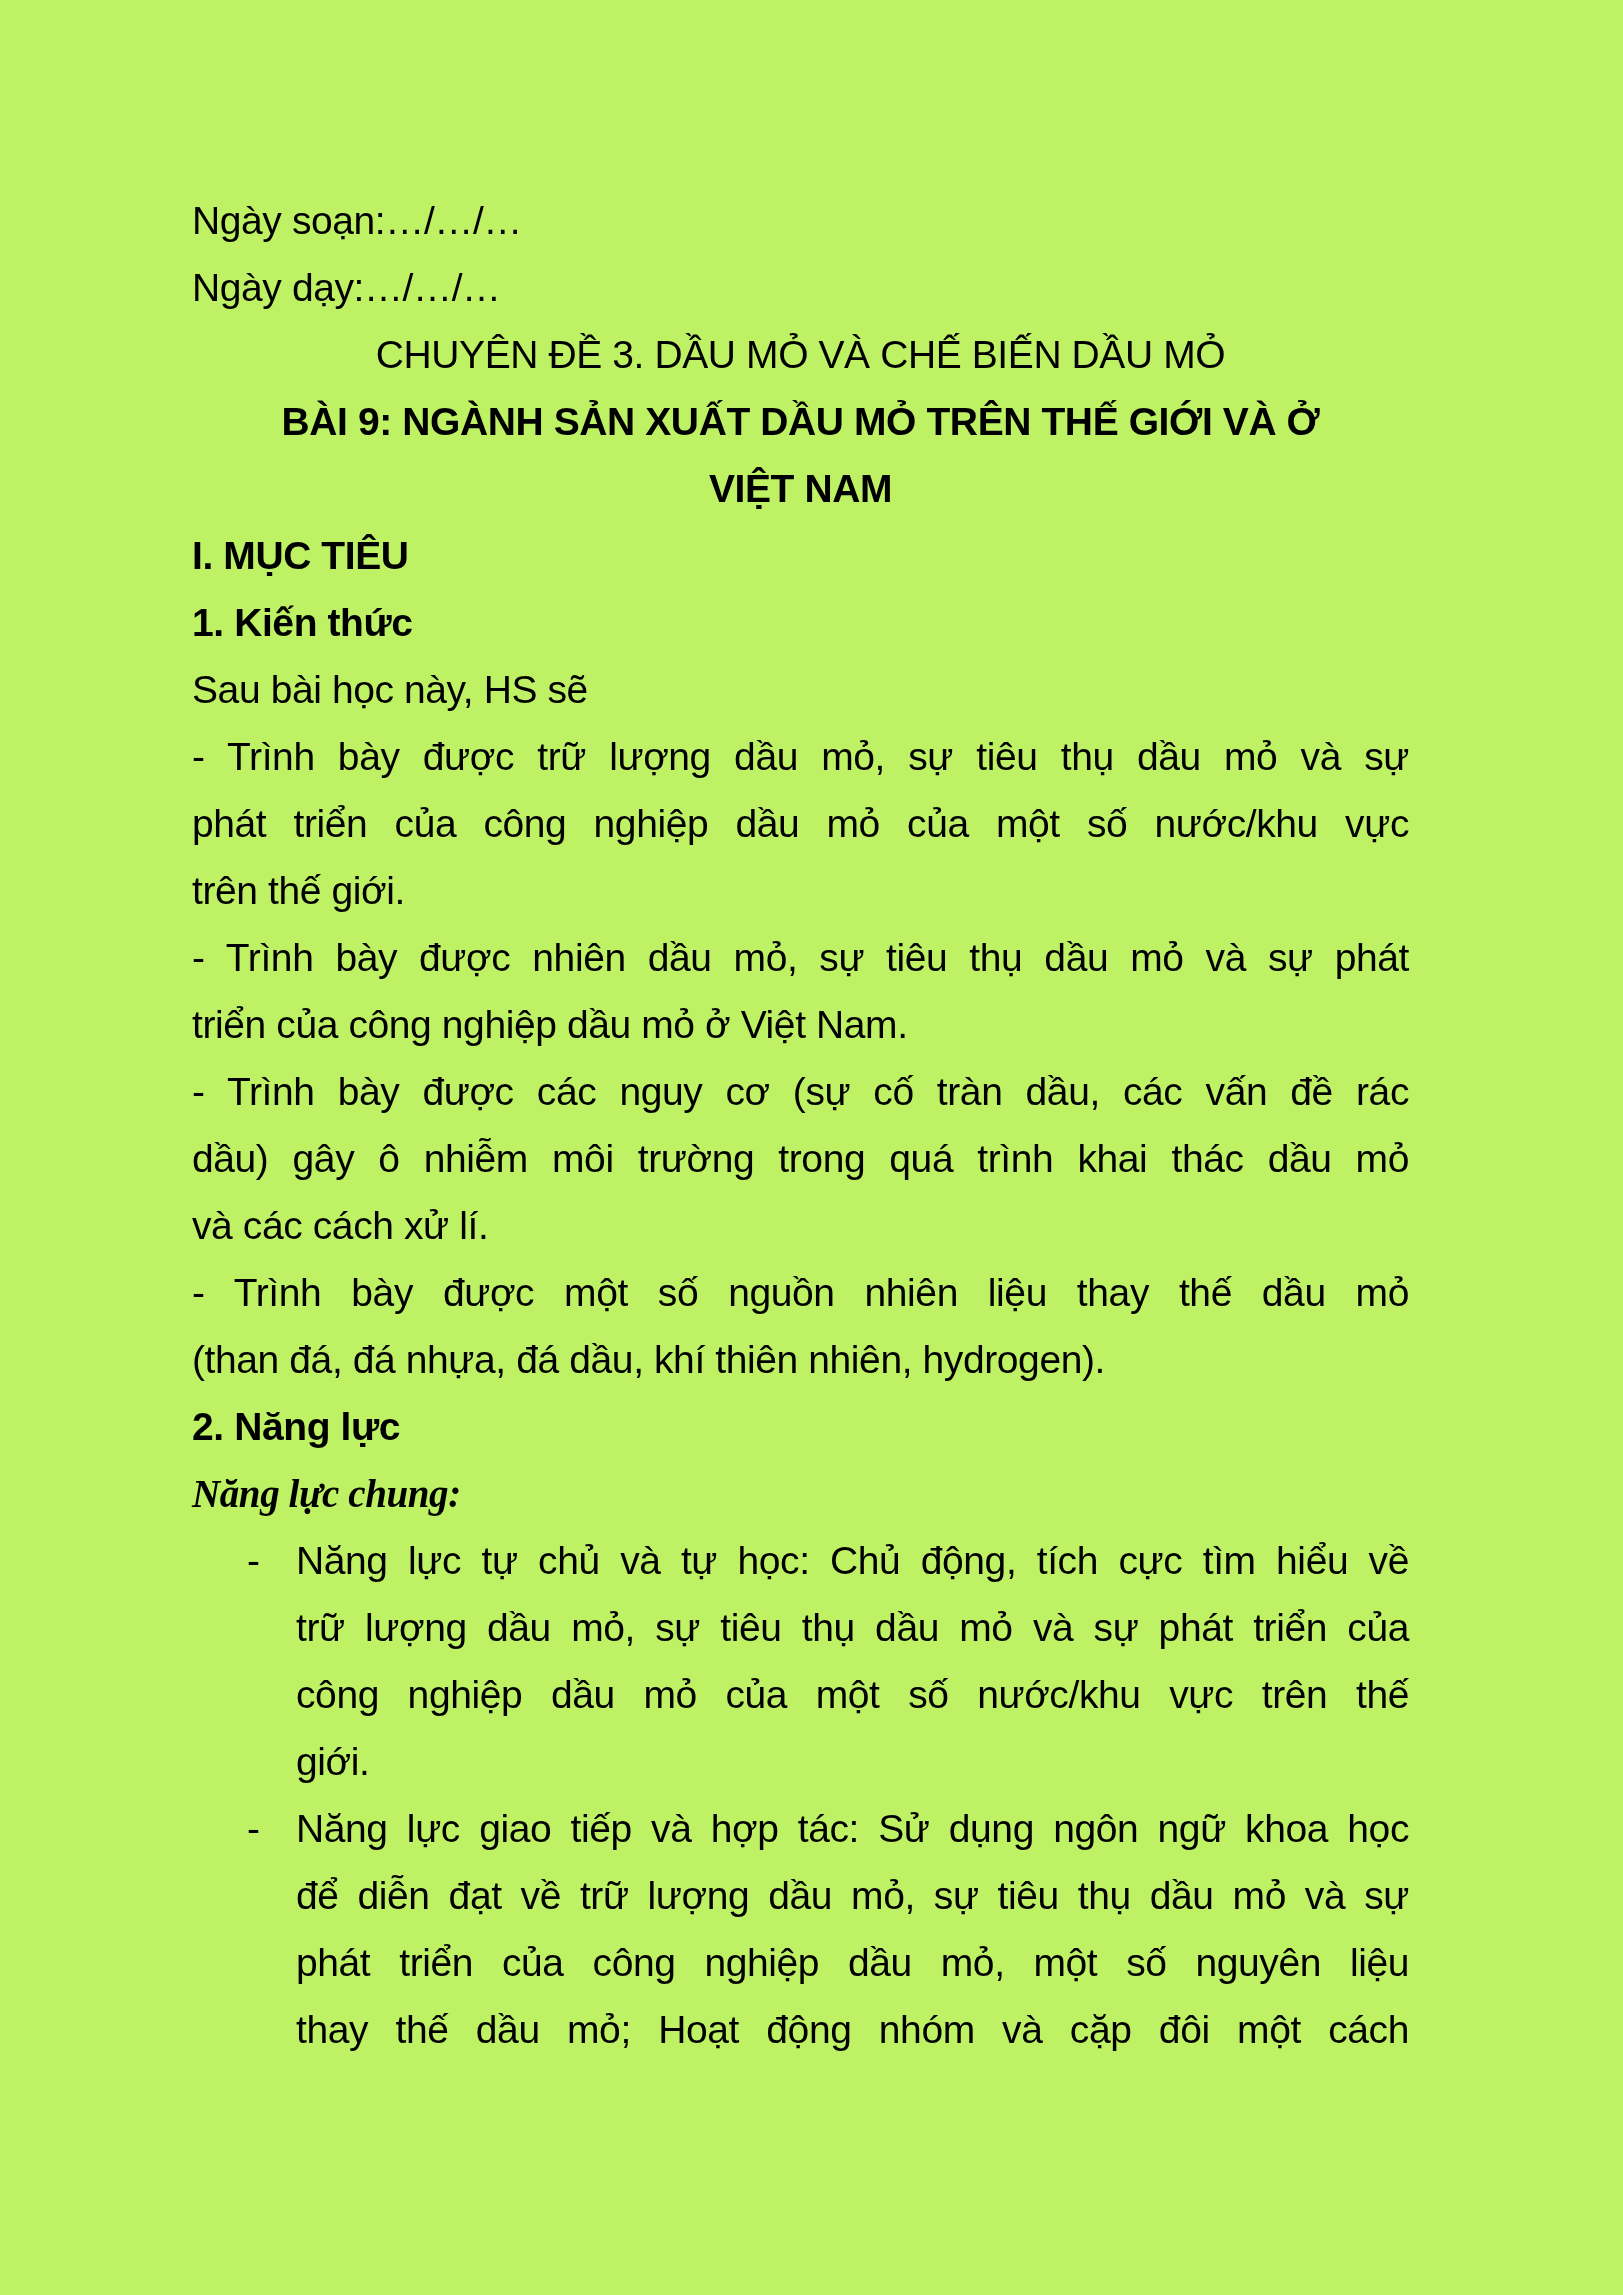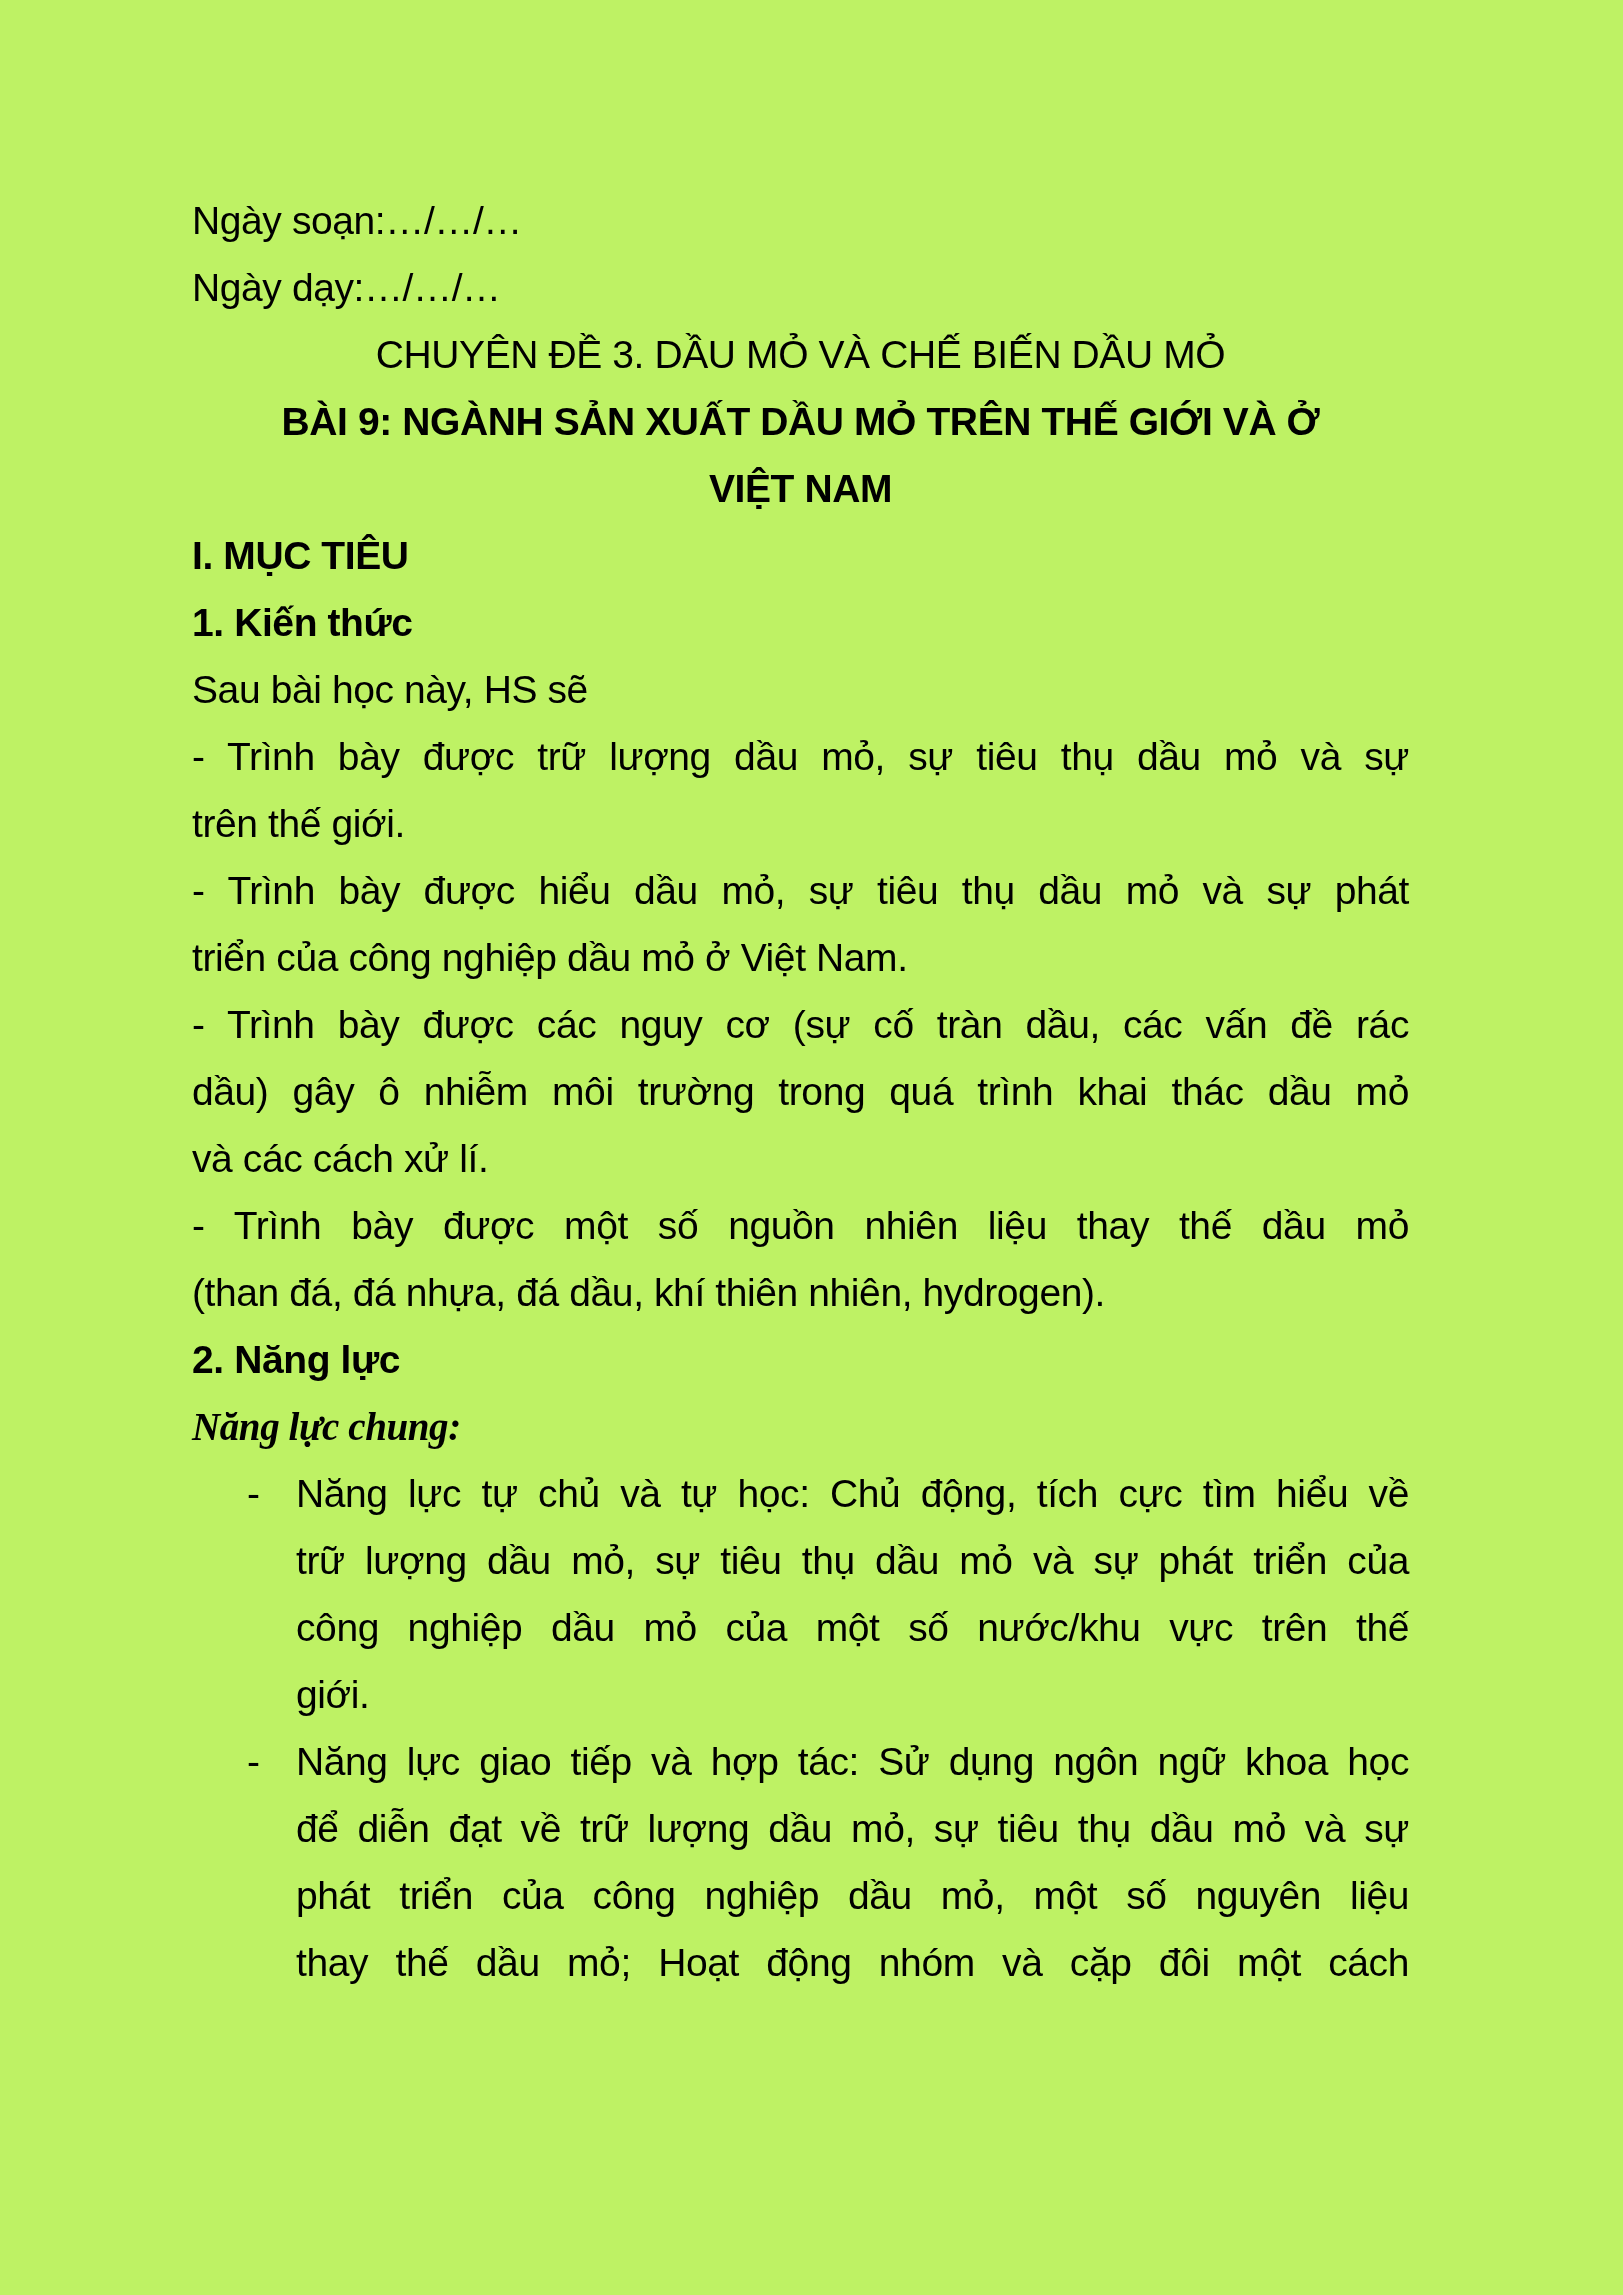--- a/index.html
+++ b/index.html
@@ -73,24 +73,25 @@
         <div class="line left"><span>I. MỤC TIÊU</span></div>
       </div>
       <div class="block heading bold">
         <div class="line left"><span>1. Kiến thức</span></div>
       </div>
       <div class="block para">
         <div class="line left"><span>Sau bài học này, HS sẽ</span></div>
       </div>
       <div class="block para">
         <div class="line justify"><span>- Trình bày được trữ lượng dầu mỏ, sự tiêu thụ dầu mỏ và sự</span></div>
+        <div class="line justify"><span>phát triển của công nghiệp dầu mỏ của một số nước/khu vực</span></div>
         <div class="line left"><span>trên thế giới.</span></div>
       </div>
       <div class="block para">
-        <div class="line justify"><span>- Trình bày được hiểu dầu mỏ, sự tiêu thụ dầu mỏ và sự phát</span></div>
+        <div class="line justify"><span>- Trình bày được nhiên dầu mỏ, sự tiêu thụ dầu mỏ và sự phát</span></div>
         <div class="line left"><span>triển của công nghiệp dầu mỏ ở Việt Nam.</span></div>
       </div>
       <div class="block para">
         <div class="line justify"><span>- Trình bày được các nguy cơ (sự cố tràn dầu, các vấn đề rác</span></div>
         <div class="line justify"><span>dầu) gây ô nhiễm môi trường trong quá trình khai thác dầu mỏ</span></div>
         <div class="line left"><span>và các cách xử lí.</span></div>
       </div>
       <div class="block para">
         <div class="line justify"><span>- Trình bày được một số nguồn nhiên liệu thay thế dầu mỏ</span></div>
         <div class="line left"><span>(than đá, đá nhựa, đá dầu, khí thiên nhiên, hydrogen).</span></div>

